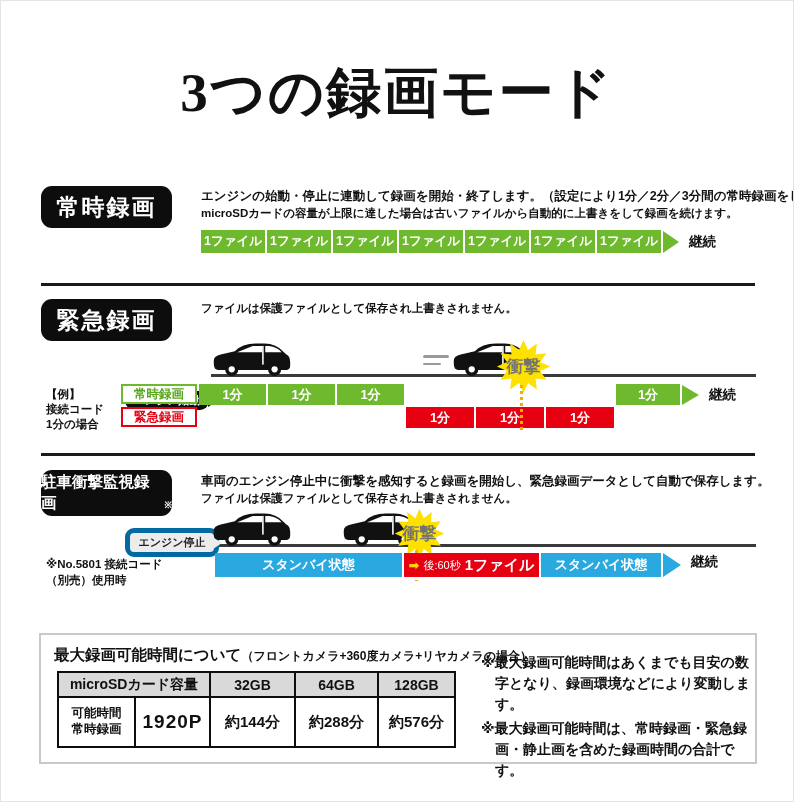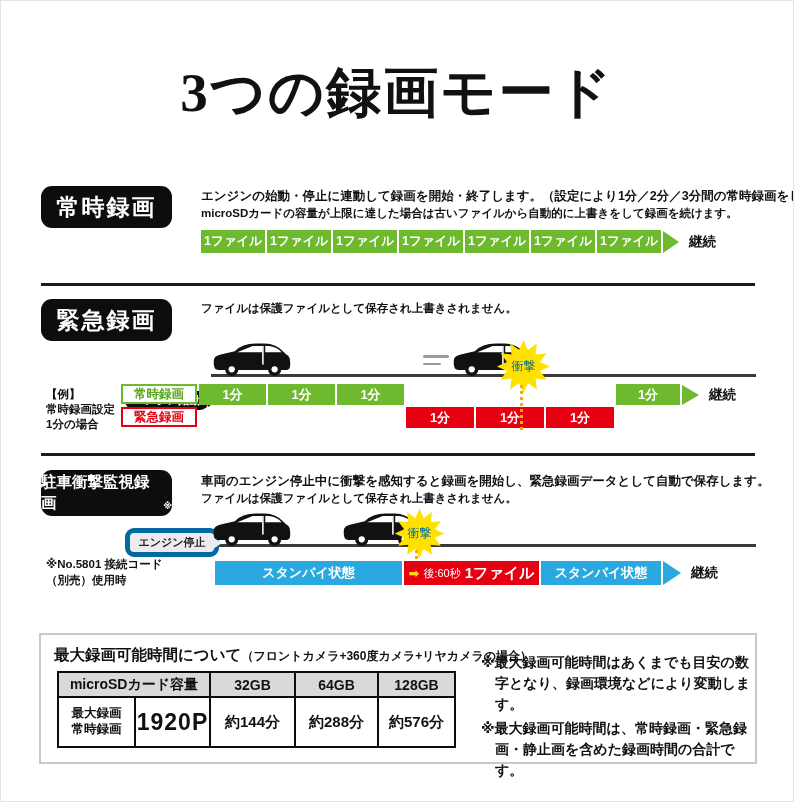--- a/index.html
+++ b/index.html
@@ -15,21 +15,21 @@
     font-size:55px;font-weight:bold;letter-spacing:2px;margin:0;
   }
   
   .hdr{
     position:absolute;left:40px;width:131px;background:#0d0d0d;color:#fff;
     border-radius:11px;display:flex;align-items:center;justify-content:center;
     font-weight:bold;box-sizing:border-box;
   }
   #hdr1{top:185px;height:42px;font-size:23px;letter-spacing:2px;}
   #hdr2{top:298px;height:42px;font-size:23px;letter-spacing:2px;}
-  #hdr3{top:469px;height:46px;font-size:15.5px;letter-spacing:0;}
+  #hdr3{top:469px;height:46px;font-size:15.5px;letter-spacing:0;font-family:Liberation Mono, monospace;}
   #hdr3 .hnote{font-size:9px;align-self:flex-end;margin-bottom:5px;}
   
   .desc{position:absolute;left:200px;font-weight:bold;line-height:1.45;}
   .desc .l1{font-size:12.5px;white-space:nowrap;}
   .desc .l2{font-size:11.5px;white-space:nowrap;}
   #desc1{top:186px;}
   #desc2{top:299px;}
   #desc3{top:471px;}
   
   .divider{position:absolute;left:40px;width:714px;height:3px;background:#1b1b1b;}
@@ -69,21 +69,21 @@
   }
   #engine-start{left:124px;top:358px;background:#0d0d0d;color:#fff;margin-top:32px;}
   #engine-stop{left:124px;top:527px;background:#ececec;color:#222;border:5px solid #0369a1;}
   #engine-stop::after{border-left-color:#ececec;}
   .burst{position:absolute;}
   #burst2{left:494px;top:337px;width:57px;height:57px;}
   #burst3{left:392px;top:506px;width:53px;height:53px;}
   .burst svg{position:absolute;inset:0;width:100%;height:100%;}
   .burst .btext{
     position:absolute;inset:0;display:flex;align-items:center;justify-content:center;
-    font-size:12px;font-weight:normal;color:#0369a1;
+    font-size:17px;font-weight:bold;color:#737373;
   }
   .dotline{position:absolute;width:3px;background-image:repeating-linear-gradient(#f7ab00 0 3px,transparent 3px 6px);}
   #dot2{left:519px;top:384px;height:48px;}
   #dot3{left:414px;top:549px;height:31px;}
   
   #example{position:absolute;left:45px;top:386px;font-size:11.5px;font-weight:bold;line-height:1.3;}
   .rowlab{
     position:absolute;left:120px;width:76px;height:20px;background:#fff;box-sizing:border-box;
     display:flex;align-items:center;justify-content:center;font-size:12.5px;font-weight:bold;
   }
@@ -96,21 +96,21 @@
   .gseg,.rseg{
     height:21px;margin-right:2px;color:#fff;font-size:13px;font-weight:bold;
     display:flex;align-items:center;justify-content:center;
   }
   .gseg{width:67px;background:#6eb92d;}
   .rseg{width:68px;background:#e60012;}
   #tailrow .gseg{width:64px;}
   .gtip2{width:0;height:0;border-top:10.5px solid transparent;border-bottom:10.5px solid transparent;border-left:17px solid #6eb92d;}
   
   #sidenote{position:absolute;left:45px;top:556px;font-size:11.5px;font-weight:bold;line-height:1.35;}
-  #bluebar{position:absolute;left:214px;top:552px;display:flex;align-items:center;height:40px;}
+  #bluebar{position:absolute;left:214px;top:552px;display:flex;align-items:flex-start;height:40px;}
   .bseg{
     height:24px;margin-right:2px;background:#29a9e0;color:#fff;font-size:13px;font-weight:bold;
     display:flex;align-items:center;justify-content:center;
   }
   #bs1{width:187px;}
   #bs2{width:120px;}
   .rmid{
     height:24px;width:135px;margin-right:2px;background:#e60012;color:#fff;
     display:flex;align-items:center;justify-content:center;gap:4px;
   }
@@ -121,21 +121,21 @@
   
   #bottom{position:absolute;left:38px;top:632px;width:718px;height:131px;border:2px solid #c9c9c9;background:#fff;box-sizing:border-box;}
   #boxtitle{position:absolute;left:13px;top:10px;white-space:nowrap;}
   #boxtitle .tb{font-size:15.5px;font-weight:bold;}
   #boxtitle .tn{font-size:12px;font-weight:bold;}
   #sdtable{position:absolute;left:16px;top:36px;border-collapse:collapse;table-layout:fixed;}
   #sdtable th,#sdtable td{border:2px solid #0d0d0d;text-align:center;font-weight:bold;padding:0;}
   #sdtable th{background:#d9d9d9;height:23px;font-size:14px;margin-left:24px;}
   #sdtable td{height:48px;background:#fff;}
   .cell-rowhead{font-size:12.5px;line-height:1.25;}
-  .cell-res{font-size:23px;letter-spacing:1px;}
+  .cell-res{font-size:19px;letter-spacing:1px;}
   .cell-val{font-size:15px;}
   #notes{position:absolute;left:440px;top:17px;width:274px;font-size:14px;font-weight:bold;line-height:1.5;}
   .note{text-indent:-1em;padding-left:1em;margin-bottom:3px;}
 </style>
 </head>
 <body>
 
 <div class="canvas">
 
   <h1 class="page-title">3つの録画モード</h1>
@@ -201,21 +201,21 @@
   </div>
   <div class="burst" id="burst2">
     <svg viewBox="0 0 60 60" xmlns="http://www.w3.org/2000/svg">
       <polygon fill="#ffe100" points="58,30 47.4,34.7 54.2,44 42.7,42.7 44,54.2 34.7,47.4 30,58 25.3,47.4 16,54.2 17.3,42.7 5.8,44 12.6,34.7 2,30 12.6,25.3 5.8,16 17.3,17.3 16,5.8 25.3,12.6 30,2 34.7,12.6 44,5.8 42.7,17.3 54.2,16 47.4,25.3"></polygon>
     </svg>
     <span class="btext">衝撃</span>
   </div>
 
   <div id="example">
     <div>【例】</div>
-    <div>常時録画設定</div>
+    <div>接続コード</div>
     <div>1分の場合</div>
   </div>
   <div class="rowlab" id="lab-const">常時録画</div>
   <div class="rowlab" id="lab-emerg">緊急録画</div>
 
   <div class="segrow" id="grow">
     <span class="gseg">1分</span>
     <span class="gseg">1分</span>
     <span class="gseg">1分</span>
   </div>
@@ -308,21 +308,21 @@
         </colgroup>
       <tbody>
           <tr>
         <th colspan="2">microSDカード容量</th>
         <th>32GB</th>
         <th>64GB</th>
         <th>128GB</th>
       </tr>
       <tr>
         <td class="cell-rowhead">
-          <div>最大録画</div>
+          <div>可能時間</div>
           <div>常時録画</div>
         </td>
         <td class="cell-res">1920P</td>
         <td class="cell-val">約144分</td>
         <td class="cell-val">約288分</td>
         <td class="cell-val">約576分</td>
       </tr>
     </tbody>
       </table>
     <div id="notes">

